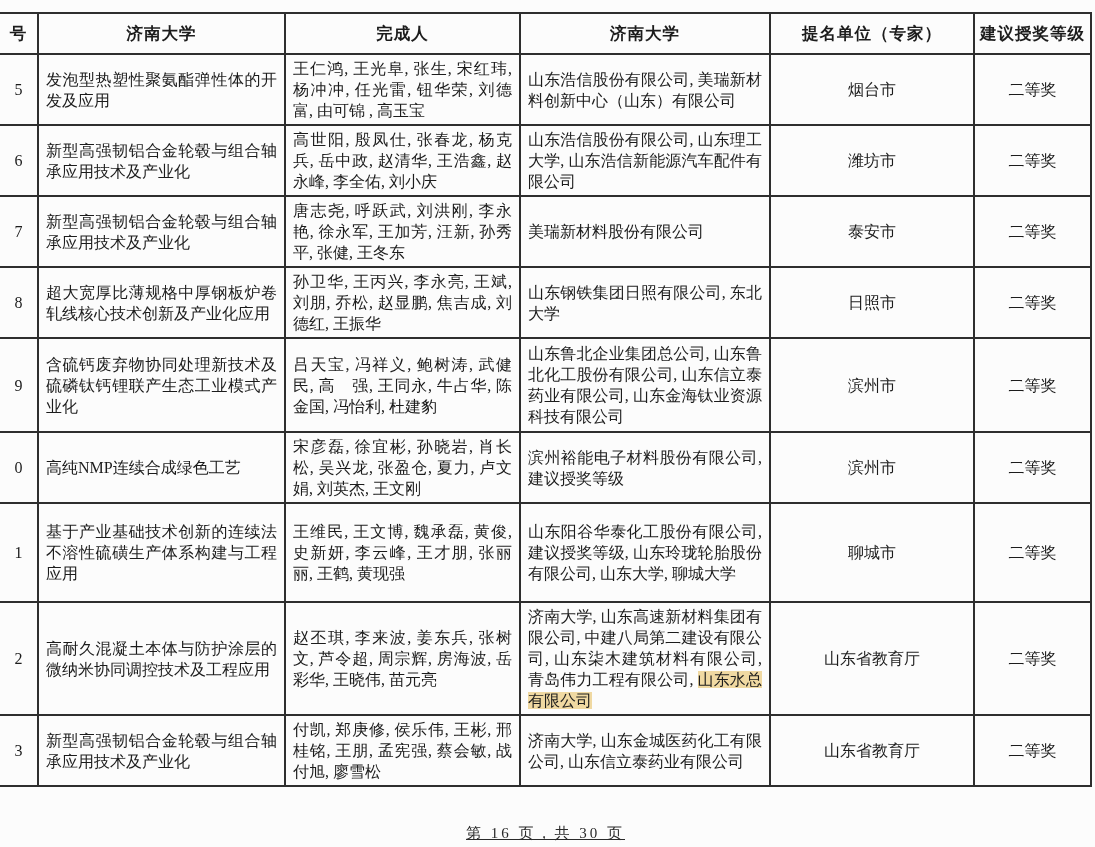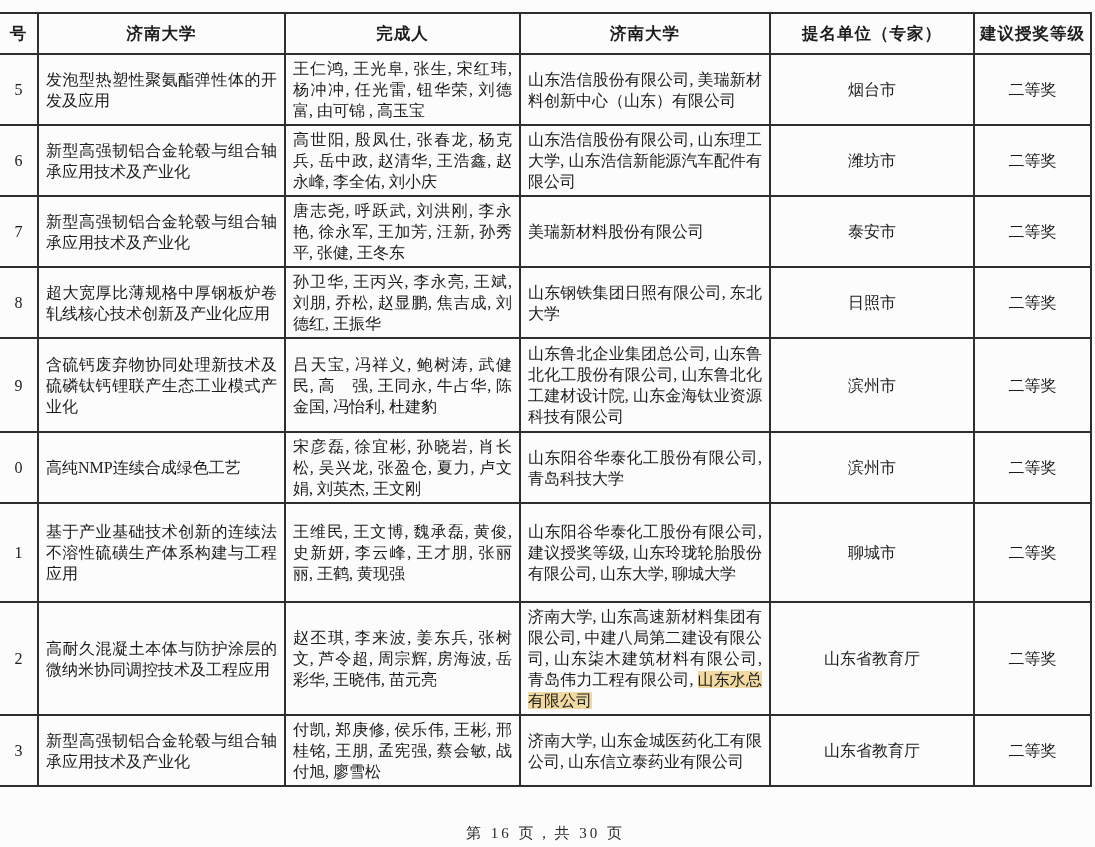--- a/index.html
+++ b/index.html
@@ -56,20 +56,21 @@
   .hl {
     background: #f0d9a2;
   }
   .footer {
     width: 1091px;
     margin-top: 37px;
     text-align: center;
     font-size: 15px;
     letter-spacing: 3px;
     color: #2a2a2a;
+    text-decoration: underline;
   }
 </style>
 </head>
 <body>
 
 <div class="page">
   <table class="award-table">
     <colgroup>
       <col style="width:38px">
       <col style="width:247px">
@@ -118,29 +119,29 @@
           <td class="c-project">超大宽厚比薄规格中厚钢板炉卷轧线核心技术创新及产业化应用</td>
           <td class="c-people">孙卫华, 王丙兴, 李永亮, 王斌, 刘朋, 乔松, 赵显鹏, 焦吉成, 刘德红, 王振华</td>
           <td class="c-units"><span>山东钢铁集团日照有限公司, 东北大学</span></td>
           <td class="c-nom">日照市</td>
           <td class="c-award">二等奖</td>
         </tr>
         <tr style="height: 94px;">
           <td class="c-no">9</td>
           <td class="c-project">含硫钙废弃物协同处理新技术及硫磷钛钙锂联产生态工业模式产业化</td>
           <td class="c-people">吕天宝, 冯祥义, 鲍树涛, 武健民, 高　强, 王同永, 牛占华, 陈金国, 冯怡利, 杜建豹</td>
-          <td class="c-units"><span>山东鲁北企业集团总公司, 山东鲁北化工股份有限公司, 山东鲁北化工建材设计院, 山东金海钛业资源科技有限公司</span></td>
+          <td class="c-units"><span>山东鲁北企业集团总公司, 山东鲁北化工股份有限公司, 山东信立泰药业有限公司, 山东金海钛业资源科技有限公司</span></td>
           <td class="c-nom">滨州市</td>
           <td class="c-award">二等奖</td>
         </tr>
         <tr style="height: 68px;">
           <td class="c-no">0</td>
           <td class="c-project">高纯NMP连续合成绿色工艺</td>
           <td class="c-people">宋彦磊, 徐宜彬, 孙晓岩, 肖长松, 吴兴龙, 张盈仓, 夏力, 卢文娟, 刘英杰, 王文刚</td>
-          <td class="c-units"><span>山东阳谷华泰化工股份有限公司, 青岛科技大学</span></td>
+          <td class="c-units"><span>滨州裕能电子材料股份有限公司, 建议授奖等级</span></td>
           <td class="c-nom">滨州市</td>
           <td class="c-award">二等奖</td>
         </tr>
         <tr style="height: 99px;">
           <td class="c-no">1</td>
           <td class="c-project">基于产业基础技术创新的连续法不溶性硫磺生产体系构建与工程应用</td>
           <td class="c-people">王维民, 王文博, 魏承磊, 黄俊, 史新妍, 李云峰, 王才朋, 张丽丽, 王鹤, 黄现强</td>
           <td class="c-units"><span>山东阳谷华泰化工股份有限公司, 建议授奖等级, 山东玲珑轮胎股份有限公司, 山东大学, 聊城大学</span></td>
           <td class="c-nom">聊城市</td>
           <td class="c-award">二等奖</td>

